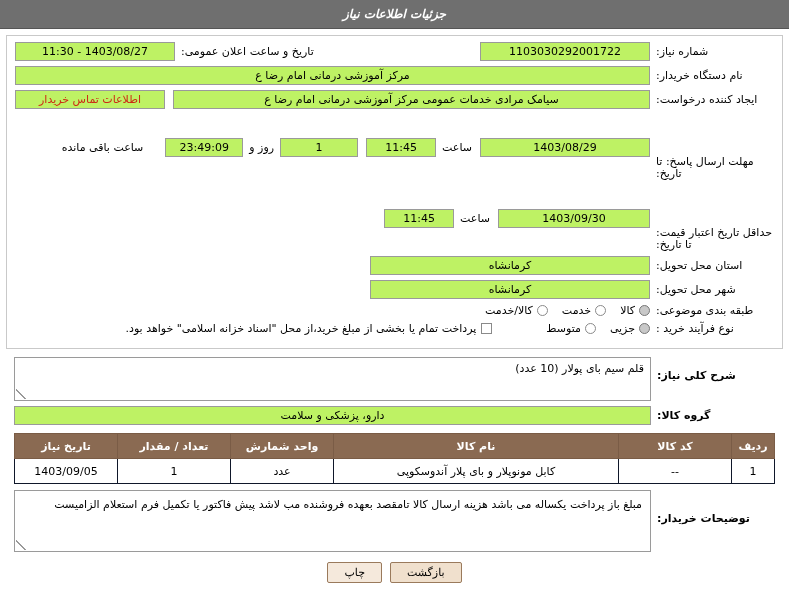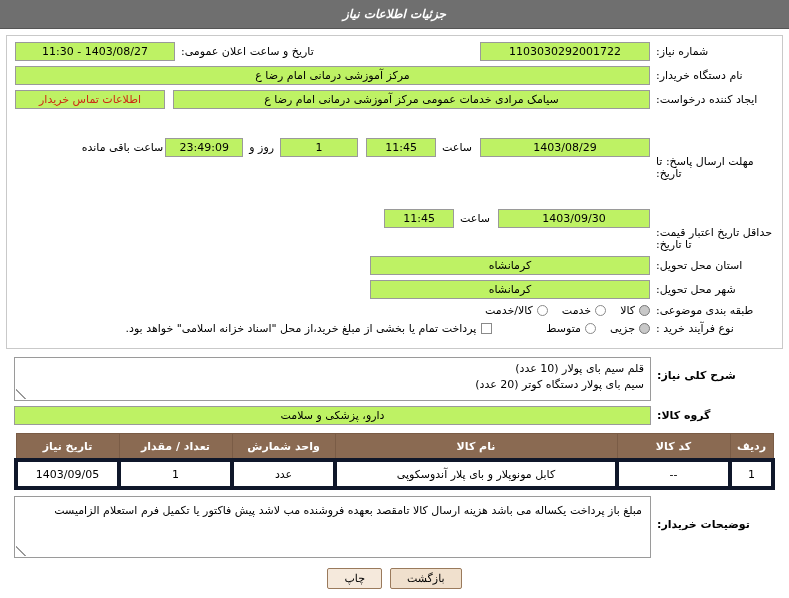--- a/index.html
+++ b/index.html
@@ -86,21 +86,21 @@
   
   table.items{
     width:100%;border-collapse:collapse;font-size:11px;
     border:1px solid #b9b9b9;
   }
   table.items th{
     background:#8a6a52;color:#fff;font-weight:bold;height:22px;
     border:1px solid #7a5c46;font-size:11px;
   }
   table.items td{
-    border:4px solid #0f172a;height:22px;text-align:center;background:#fff;
+    border:1px solid #0f172a;height:22px;text-align:center;background:#fff;
   }
   
   .btnbar{
     display:flex;justify-content:center;align-items:center;gap:8px;
     margin-top:10px;
   }
   .btn{
     border:1px solid #9a7a5c;background:#f5e9dc;padding:3px 16px;
     font-size:11px;cursor:pointer;border-radius:2px;
   }
@@ -156,21 +156,21 @@
       <div class="row">
         <div class="lbl two">مهلت ارسال پاسخ: تا تاریخ:</div>
         <div class="fld" style="width:170px">1403/08/29</div>
         <div class="sp"></div>
         <div class="txt" style="margin-left:6px">ساعت</div>
         <div class="fld" style="width:70px">11:45</div>
         <div class="sp"></div>
         <div class="fld" style="width:78px">1</div>
         <div class="txt" style="margin:0 6px">روز و</div>
         <div class="fld" style="width:78px">23:49:09</div>
-        <div class="txt" style="margin-right:2px">ساعت باقی مانده</div>
+        <div class="txt" style="margin-right:22px">ساعت باقی مانده</div>
       </div>
 
       <div class="row">
         <div class="lbl two">حداقل تاریخ اعتبار قیمت: تا تاریخ:</div>
         <div class="fld" style="width:152px">1403/09/30</div>
         <div class="sp"></div>
         <div class="txt" style="margin-left:6px">ساعت</div>
         <div class="fld" style="width:70px">11:45</div>
         <div class="grow"></div>
       </div>
@@ -223,21 +223,20 @@
 
     </div>
   </div>
 
   <div class="outer" style="margin-top:6px;border:none;">
     <div class="section" style="padding-top:2px;">
       <div class="row" style="align-items:flex-start">
         <div class="lbl" style="padding-top:12px;font-weight:bold">شرح کلی نیاز:</div>
         <div class="descbox grow">
           <div>قلم سیم بای پولار   (10 عدد)</div>
-          <div>سیم بای پولار دستگاه کوتر  (20 عدد)</div>
           <span class="resizer"></span>
         </div>
       </div>
 
 
       <div class="row">
         <div class="lbl" style="font-weight:bold">گروه کالا:</div>
         <div class="fld grow">دارو، پزشکی و سلامت</div>
       </div>
 

